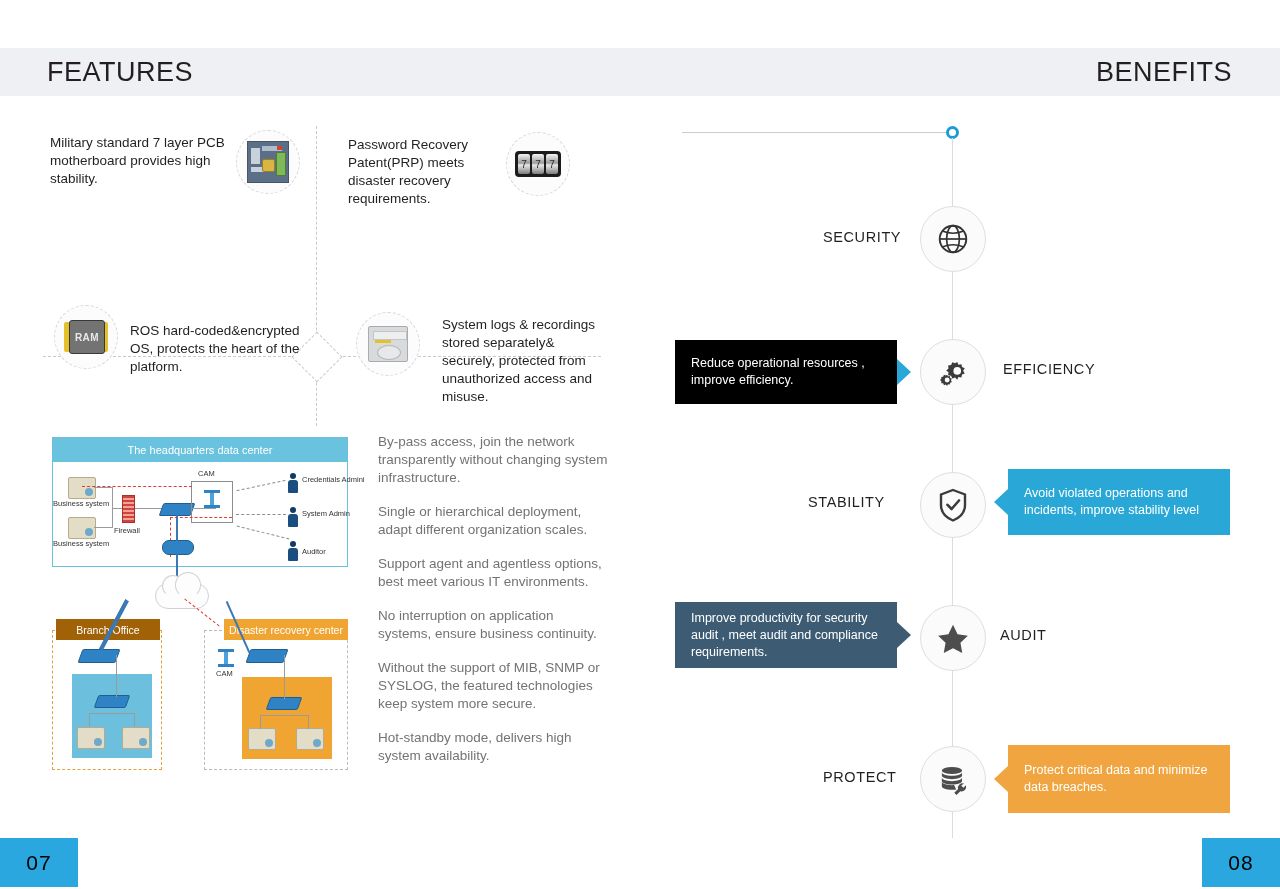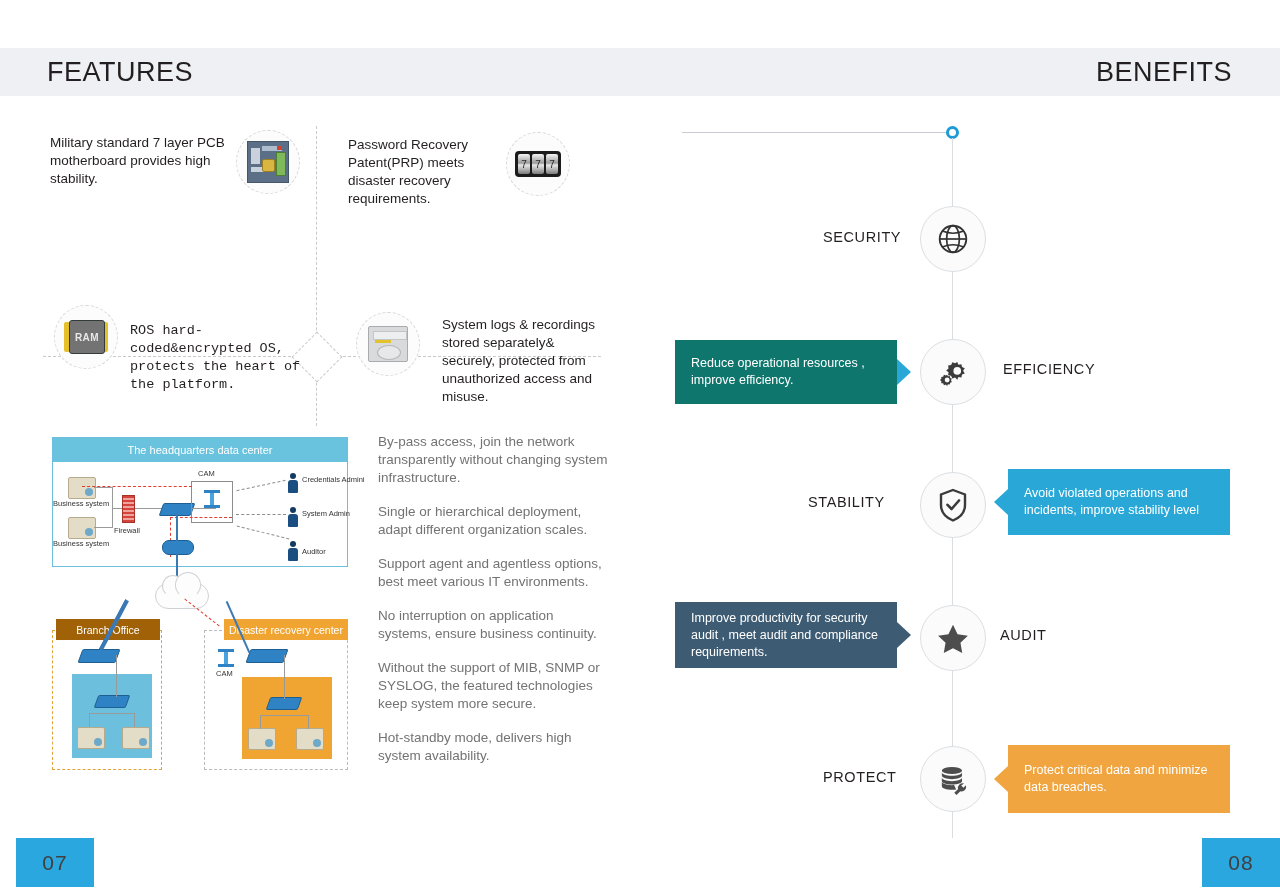--- a/index.html
+++ b/index.html
@@ -356,27 +356,26 @@
   .callout.right-point .arrow {
     right: -14px;
     border-left: 14px solid currentColor;
   }
 
   
   .pagenum {
     position: absolute;
     width: 78px; height: 49px;
     background: #2ba7e0;
-    color: #404040;
+    color: #000000;
     font-size: 21px;
     display: flex;
     align-items: center;
     justify-content: center;
     letter-spacing: 1px;
-    margin-left: 16px;
   }
   .pagenum.left { left: 0; top: 838px; }
   .pagenum.right { right: 0; top: 838px; }
 </style>
 </head>
 <body>
 
 <div class="header-band"></div>
 <div class="header-title-left">FEATURES</div>
 <div class="header-title-right">BENEFITS</div>
@@ -412,21 +411,21 @@
     </span>
   </div>
 
   <div class="feat-icon-circle" style="left:54px; top:209px;">
     <span class="ico-ram">
       <span class="clipL"></span>
         <span class="clipR"></span>
       <span class="body">RAM</span>
     </span>
   </div>
-  <div class="feat-cell" style="left:130px; top:226px; width:176px;font-family:Liberation Mono, monospace;">
+  <div class="feat-cell" style="left:130px; top:226px; width:176px;">
     <div class="feat-text">ROS hard-coded&amp;encrypted OS, protects the heart of the platform.</div>
   </div>
 
   <div class="feat-icon-circle" style="left:356px; top:216px;">
     <span class="ico-hdd">
       <i class="lbl"></i>
         <i class="stripe"></i>
         <i class="disc"></i>
     </span>
   </div>
@@ -556,21 +555,21 @@
         <path d="M20 6.5l1.1 2.6 2.8-.5.6 2.8 2.6 1.1-1.6 2.4 1.6 2.4-2.6 1.1-.6 2.8-2.8-.5L20 23.3l-2-2.1-2.6.9-1.2-2.6-2.8-.4.4-2.8-2.2-1.8 2.2-1.8-.4-2.8 2.8-.4 1.2-2.6 2.6.9z"></path>
         <circle cx="20" cy="15" r="3.6" fill="#fbfbfc"></circle>
       </g>
       <g fill="#3b3b3b">
         <path d="M10.5 18.5l.7 1.6 1.8-.3.4 1.8 1.6.7-1 1.5 1 1.5-1.6.7-.4 1.8-1.8-.3-.7 1.6-1.3-1.3-1.7.6-.8-1.7-1.8-.2.2-1.8-1.4-1.1 1.4-1.2-.2-1.8 1.8-.2.8-1.7 1.7.6z"></path>
         <circle cx="10.5" cy="23.5" r="2.3" fill="#fbfbfc"></circle>
       </g>
     </svg>
   </div>
   <div class="node-label" style="left:363px; top:265px;">EFFICIENCY</div>
-  <div class="callout right-point" style="left:35px; top:244px; width:222px; height:64px; background:#0f766e; color:#29a8d8;">
+  <div class="callout right-point" style="left:35px; top:244px; width:222px; height:64px; background:#000000; color:#29a8d8;">
     <span class="arrow"></span>
     <span style="color:#ffffff;">Reduce operational resources , improve efficiency.</span>
   </div>
 
   <div class="node" style="top:376px;">
     <svg width="32" height="34" viewBox="0 0 30 34">
       <path d="M15 2 L27 6.5 V17 C27 25 21 30 15 32.5 C9 30 3 25 3 17 V6.5 Z" fill="none" stroke="#3b3b3b" stroke-width="2.4"></path>
       <path d="M9.5 16.8 L13.6 21 L21 12.5" fill="none" stroke="#3b3b3b" stroke-width="2.6" stroke-linecap="round" stroke-linejoin="round"></path>
     </svg>
   </div>

